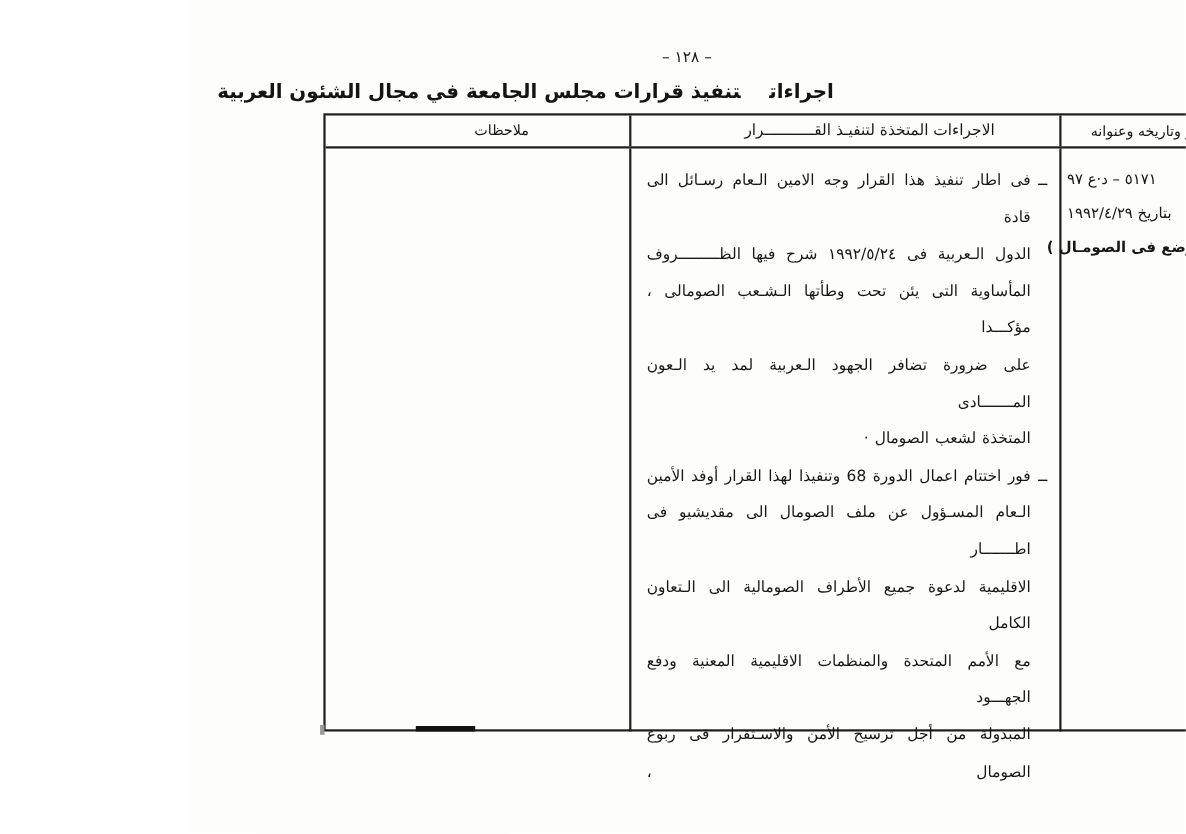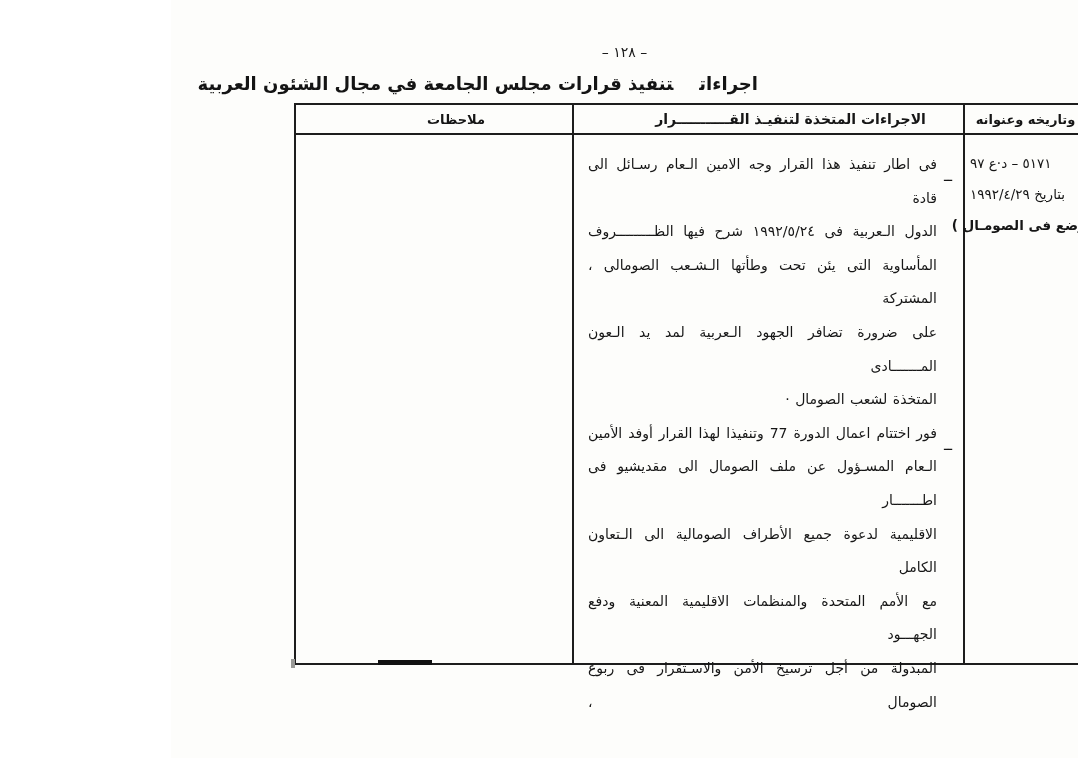--- a/index.html
+++ b/index.html
@@ -51,41 +51,41 @@
     display:flex;
     height:530px;
     box-sizing:border-box;
   }
   .col-decision{ width:153px; box-sizing:border-box; border-left:2px solid #1d1d1d; }
   .col-actions { width:391px; box-sizing:border-box; border-left:2px solid #1d1d1d; }
   .col-notes   { width:276px; box-sizing:border-box; }
   .thead .cell{
     display:flex; align-items:center; justify-content:center;
     font-size:13px;
-    font-weight:bold;
+    font-weight:normal;
     white-space:nowrap;
     overflow:hidden;
     padding-left:44px;
   }
   .thead .col-actions{ font-size:14px; }
   .decision-cell{
     padding:13px 9px 0 5px;
     font-size:13.5px;
     line-height:31px;
     text-align:left;
   }
   .decision-subject{ font-weight:bold; white-space:nowrap; }
   .actions-cell{
     padding:13px 4px 0 14px;
     font-size:14px;
     line-height:33.6px;
   }
   .item{ position:relative; padding-right:22px; }
   .item .marker{
-    position:absolute; right:1px; top:12px;
+    position:absolute; right:1px; top:0;
     width:20px; text-align:center;
   }
   .line{
     text-align:justify;
     text-align-last:justify;
     word-spacing:1px;
   }
   .line.short{
     text-align-last:right;
   }
@@ -128,27 +128,27 @@
         <div>بتاريخ ١٩٩٢/٤/٢٩</div>
         <div class="decision-subject">( الوضع فى الصومـال )</div>
       </div>
 
       <div class="col-actions actions-cell">
 
       <div class="item">
             <span class="marker">ــ</span>
             <div class="line">فى اطار تنفيذ هذا القرار وجه الامين الـعام رسـائل الى قادة</div>
             <div class="line">الدول الـعربية فى ١٩٩٢/٥/٢٤ شرح فيها الظـــــــــروف</div>
-            <div class="line">المأساوية التى يئن تحت وطأتها الـشـعب الصومالى ، المشتركة</div>
+            <div class="line">المأساوية التى يئن تحت وطأتها الـشـعب الصومالى ، مؤكـــدا</div>
             <div class="line">على ضرورة تضافر الجهود الـعربية لمد يد الـعون المـــــــادى</div>
             <div class="line short">المتخذة لشعب الصومال ·</div>
           </div>
           <div class="item">
             <span class="marker">ــ</span>
-            <div class="line">فور اختتام اعمال الدورة 77 وتنفيذا لهذا القرار أوفد الأمين</div>
+            <div class="line">فور اختتام اعمال الدورة 68 وتنفيذا لهذا القرار أوفد الأمين</div>
             <div class="line">الـعام المسـؤول عن ملف الصومال الى مقديشيو فى اطـــــــار</div>
             <div class="line">الاقليمية لدعوة جميع الأطراف الصومالية الى الـتعاون الكامل</div>
             <div class="line">مع الأمم المتحدة والمنظمات الاقليمية المعنية ودفع الجهـــود</div>
             <div class="line">المبذولة من أجل ترسيخ الأمن والاسـتقرار فى ربوع الصومال ،</div>
           </div>
         </div>
 
       <div class="col-notes"></div>
 
     </div>

